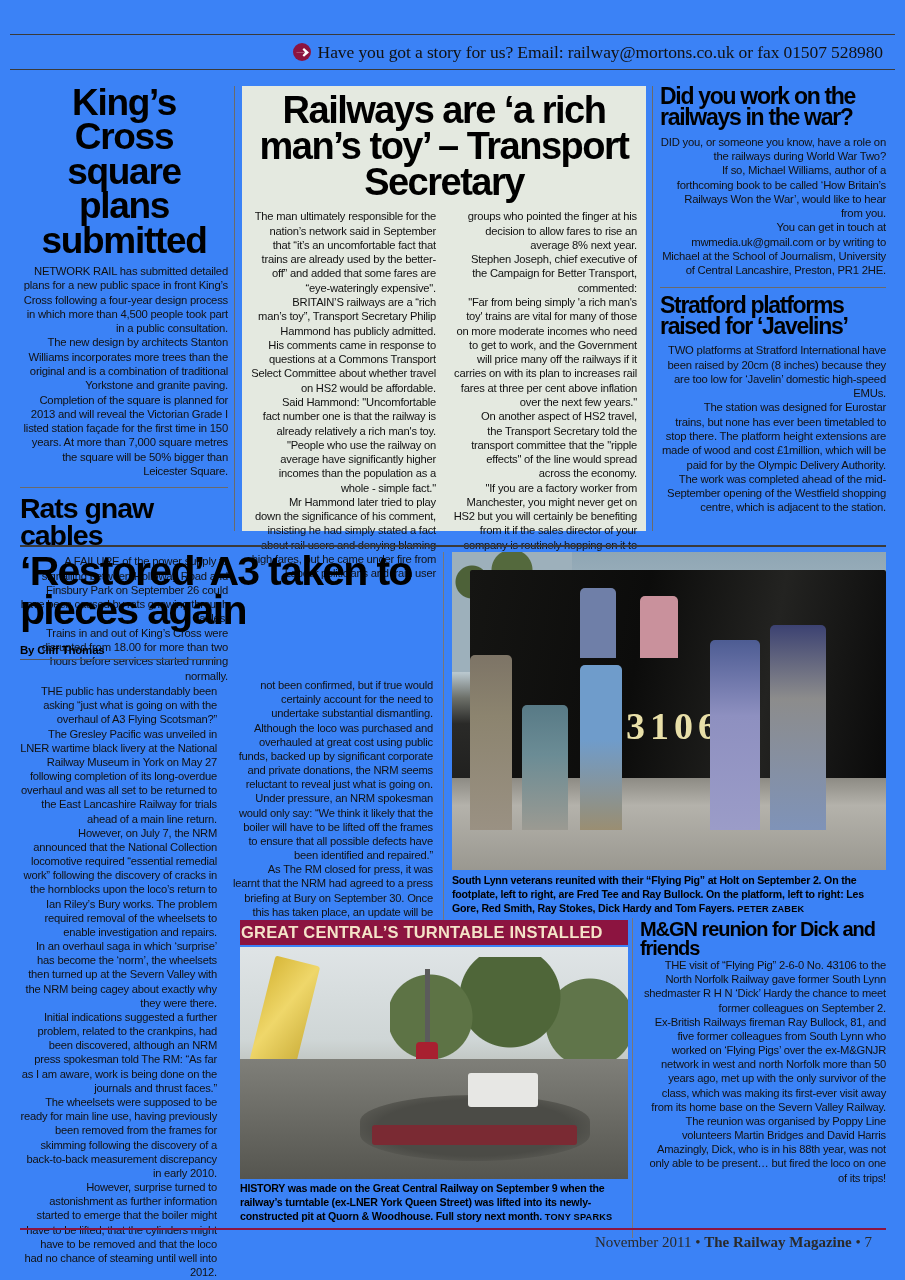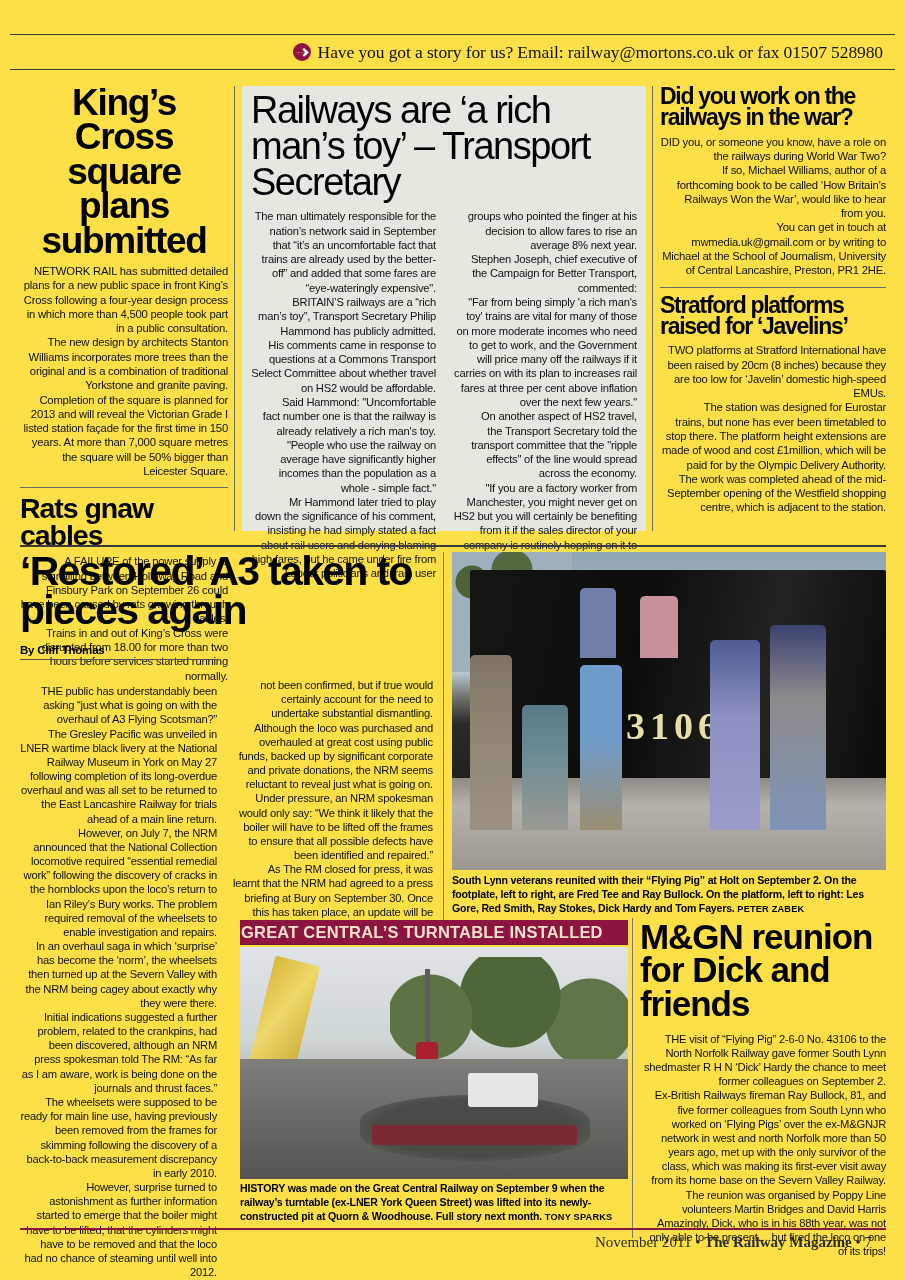--- a/index.html
+++ b/index.html
@@ -7,21 +7,21 @@
   html, body {
     width: 905px; height: 1280px;
     background: #ffffff;
     font-family: "Liberation Sans", sans-serif;
     color: #111;
     overflow: hidden;
   }
   .page {
     position: relative;
     width: 905px; height: 1280px;
-    background: #fde047;
+    background: #3b82f6;
     padding: 0;
   }
 
   
   .masthead {
     position: absolute;
     left: 10px; top: 34px; width: 885px; height: 36px;
     border-top: 1.5px solid #3a3a3a;
     border-bottom: 1.5px solid #3a3a3a;
     display: flex; align-items: center; justify-content: flex-end;
@@ -72,26 +72,27 @@
     letter-spacing: -0.22px;
     color: #111;
   }
   p.body + p.body { text-indent: 13px; }
 
   .rule-h { height:1px; background:#6a6a6a; margin: 9px 0 7px 0; }
 
   
   .midhead {
     font-family: "Liberation Sans", sans-serif;
-    font-weight: 400;
+    font-weight: 700;
     font-size: 38px;
     line-height: 0.95;
     letter-spacing: -1.5px;
     color: #000;
     margin-bottom: 9px;
+    text-align: center;
   }
   .mid-cols { display:flex; gap: 16px; }
   .mid-cols > div { width: 186px; }
   .mid-cols p.body { font-size: 11.2px; line-height: 1.275; }
 
   
   .feature-rule {
     position:absolute; left:20px; top:545px; width:866px; height:2px; background:#3a3a3a;
   }
 
@@ -148,22 +149,22 @@
     position:absolute; left:240px; top:1182px; width:388px;
     font-family:"Liberation Sans", sans-serif;
     font-weight:700; font-size:10.6px; line-height:1.30; letter-spacing:-0.2px;
     color:#000;
   }
 
   
   .mgn { position:absolute; left:640px; top:920px; width:246px; }
   .mgn-head {
     font-family:"Liberation Sans", sans-serif; font-weight:700;
-    font-size:35px; line-height:0.95; letter-spacing:-1.05px; color:#000;
-    margin-bottom: 12px;
+    font-size:20px; line-height:0.95; letter-spacing:-1.05px; color:#000;
+    margin-bottom: 0;
   }
   .mgn p.body { font-size:11.2px; line-height:1.265; }
   .vrule-c { position:absolute; left:632px; top:918px; width:1px; height:320px; background:#777; }
 
   
   .footer-rule { position:absolute; left:20px; top:1228px; width:866px; height:1.5px; background:#8c1440; }
   .footer {
     position:absolute; left:20px; top:1234px; width:866px;
     text-align:right; padding-right:14px;
     font-family:"Liberation Serif", serif; font-size:15px; color:#2a2a2a;

